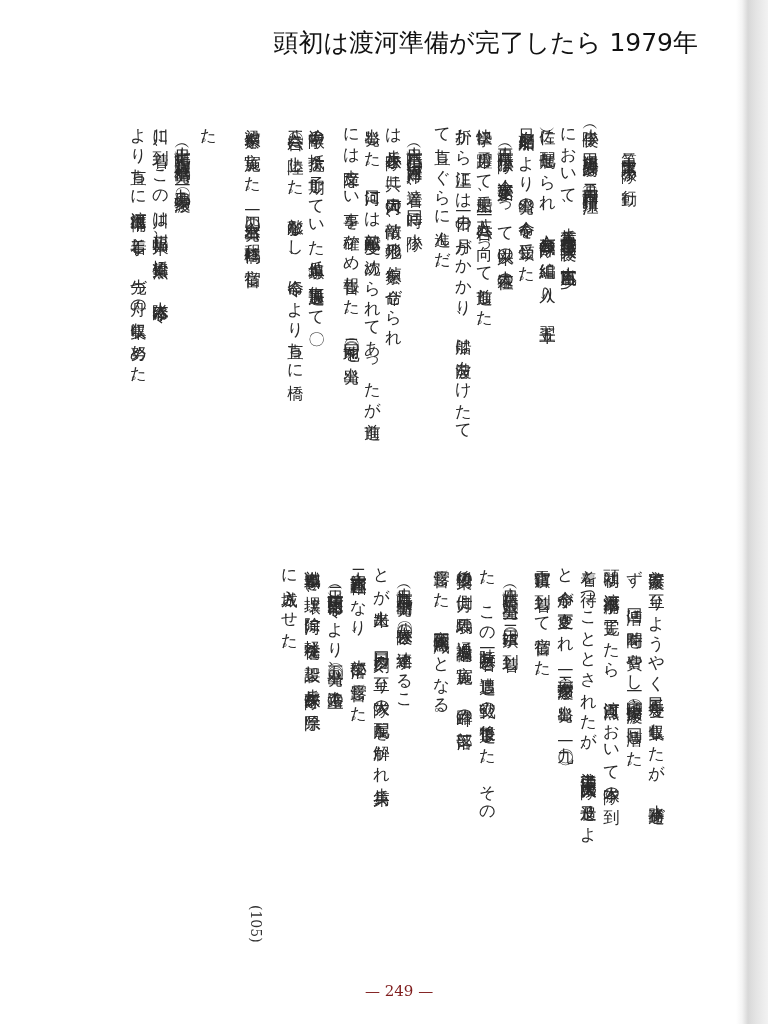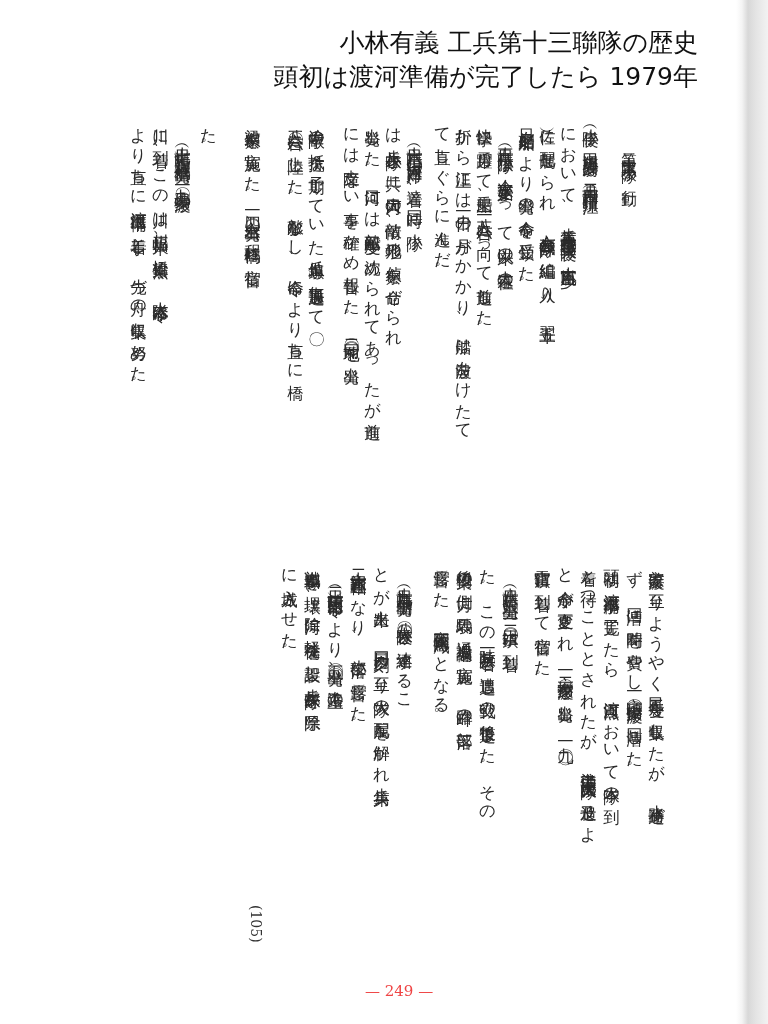--- a/index.html
+++ b/index.html
@@ -22,34 +22,33 @@
     position:absolute;
     writing-mode:vertical-rl;
     text-orientation:upright;
     font-size:16.4px;
     line-height:21px;
     letter-spacing:1.5px;
     white-space:nowrap;
   }
   .heading { font-size:15.5px; letter-spacing:2.2px; }
   .pagenum {
-    position:absolute; font-size:15px; color:#ef4444;
+    position:absolute; font-size:15px; color:#7f1d1d;
   }
   .sidenum {
     position:absolute; left:243px; top:905px;
     font-size:14px; color:#333; text-align:center; width:26px; line-height:14px;
   }
 </style>
 </head>
 <body>
 
 <div class="edge"></div>
 
 <div class="header">
-  <div>小林有義 工兵第十三聯隊の歴史</div>
   <div>頭初は渡河準備が完了したら 1979年</div>
 </div>
 
 <div class="col heading" style="left:618px; top:140px;">第二中隊第二小隊の行動</div>
 
 <div class="col" style="left:580px; top:116px;">小隊（長　田辺馨児少尉）は十二月十四日（晴）鎮江</div>
 <div class="col" style="left:558px; top:116px;">において、歩兵第五十八聯隊第二大隊（長　大宮胤臣少</div>
 <div class="col" style="left:537px; top:116px;">佐）に配属せられ、六合占領部隊の編組に入り、翌十五</div>
 <div class="col" style="left:516px; top:116px;">日夕刻船舶により出発の命令を受領した。</div>
 <div class="col" style="left:495px; top:116px;">　十五日（晴）小隊は今次事変始まって以来の大遠征の</div>

